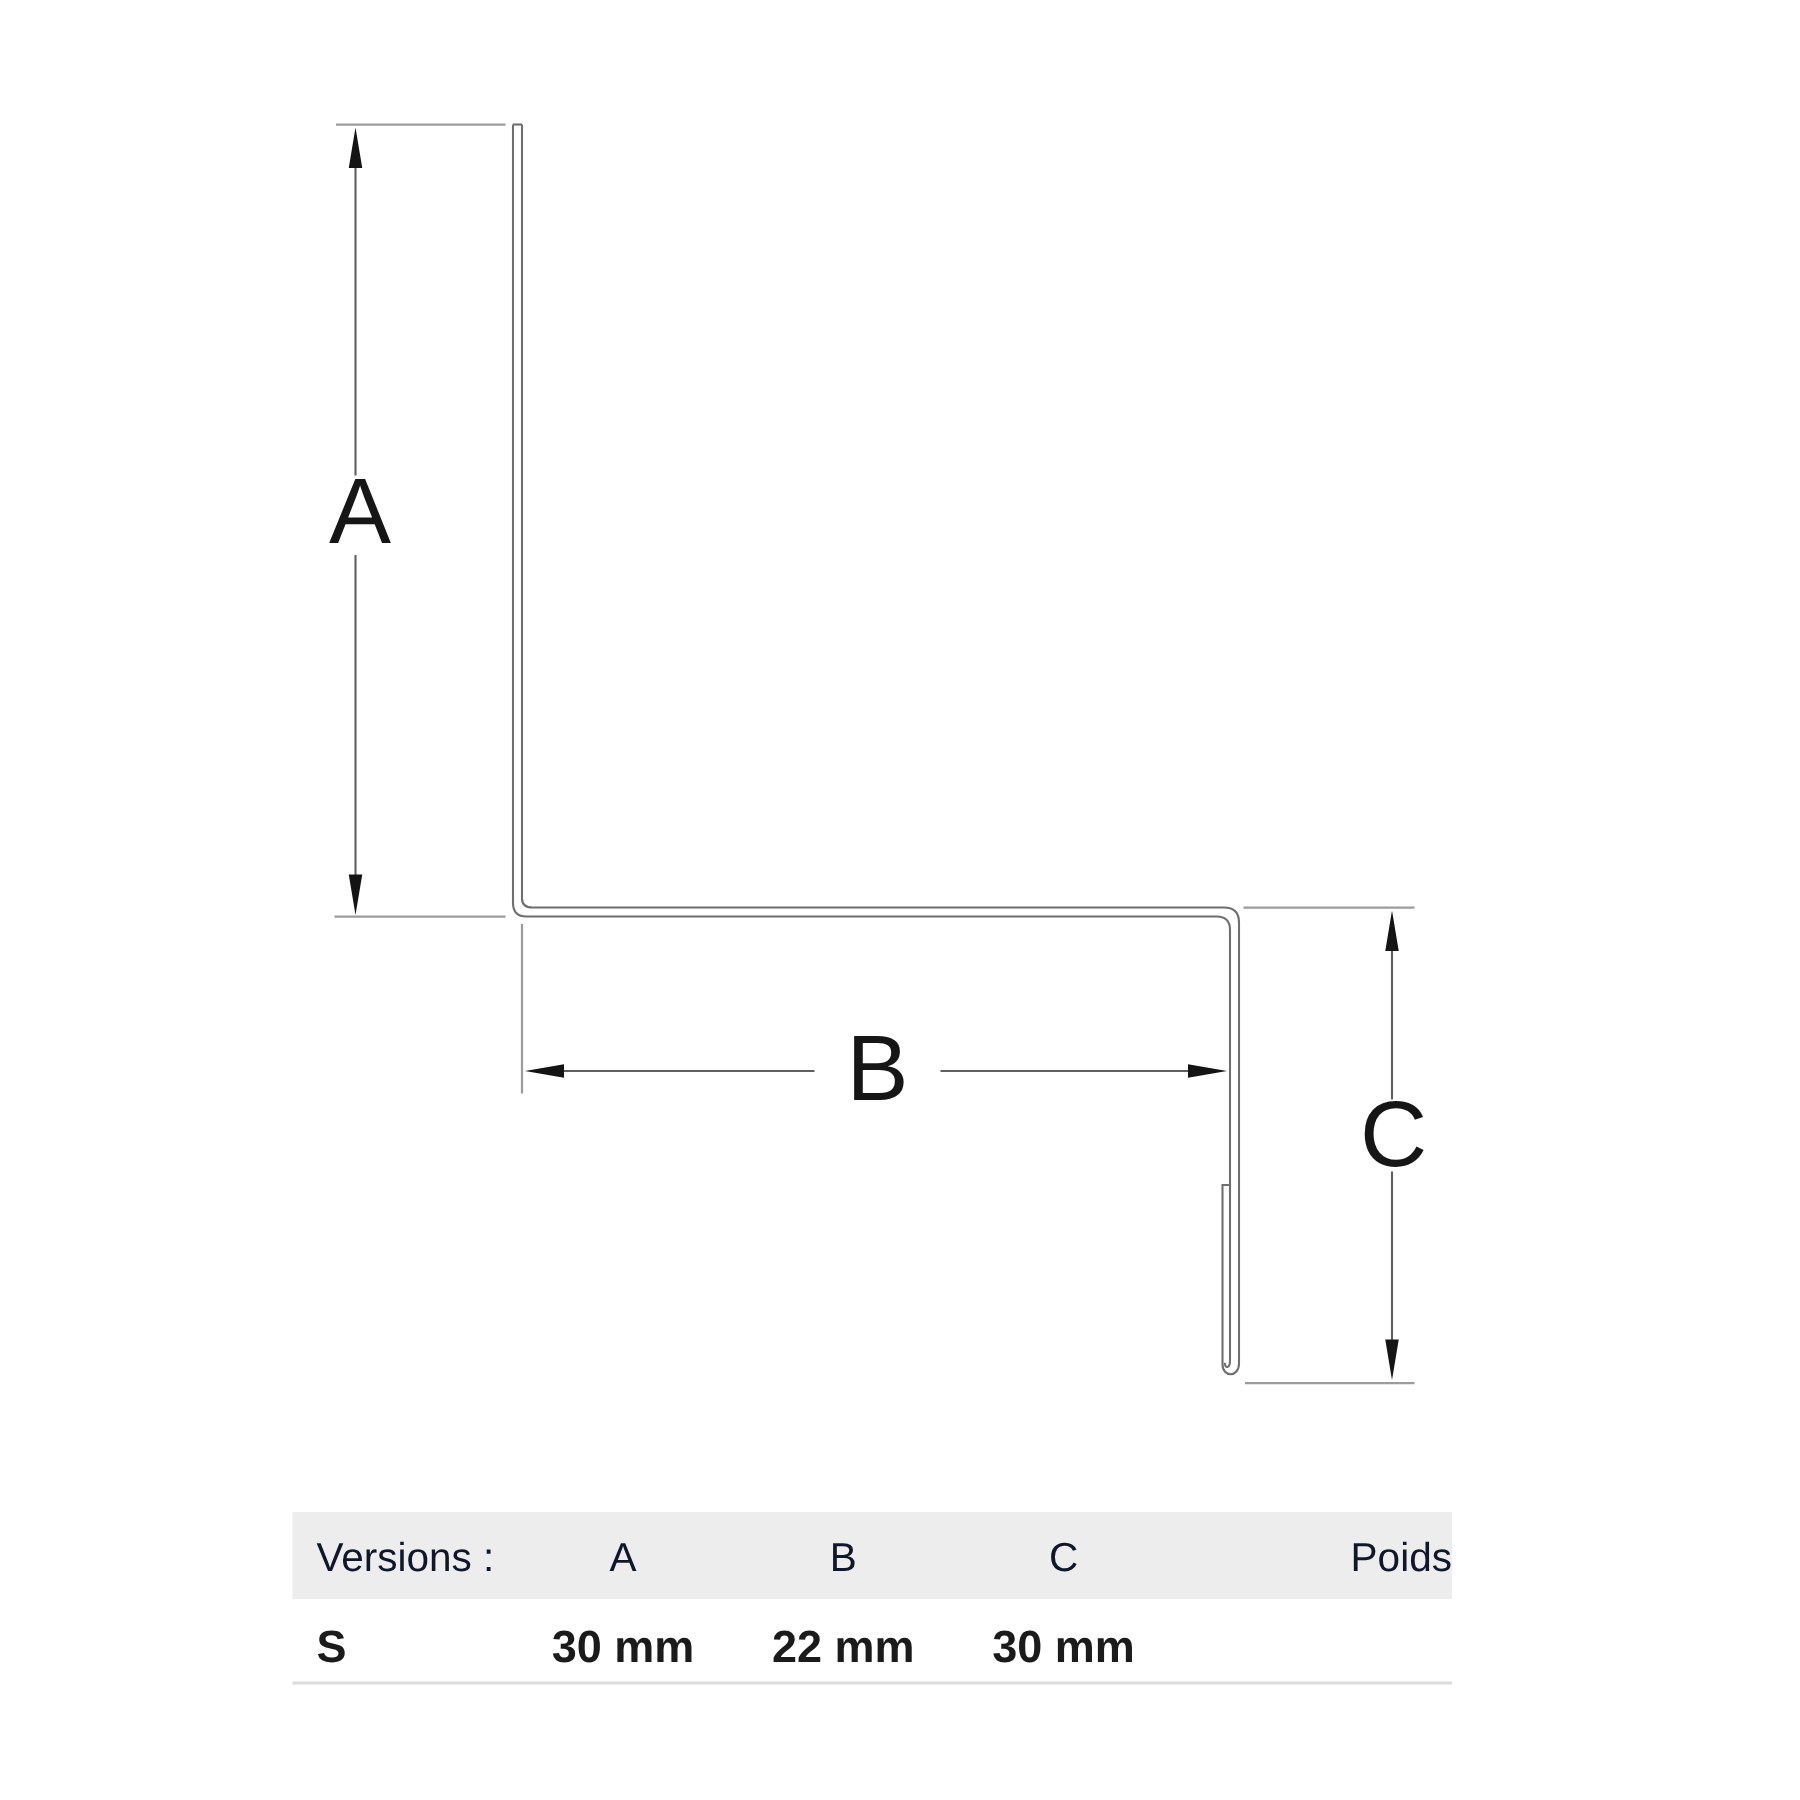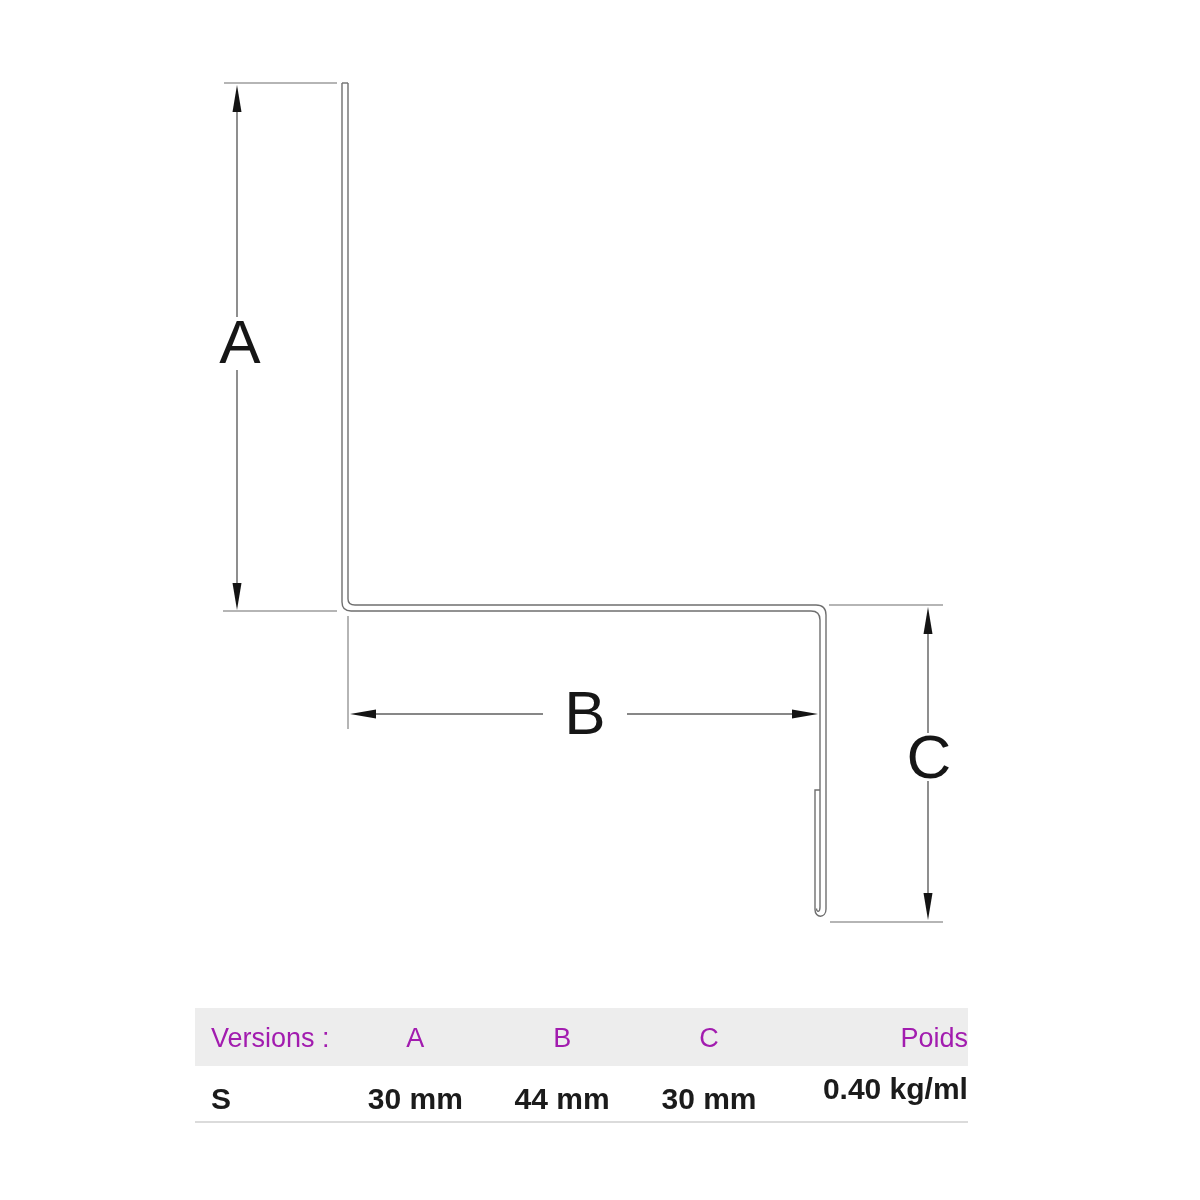--- a/index.html
+++ b/index.html
@@ -36,21 +36,21 @@
     position: absolute;
     left: 195px;
     top: 1008px;
     width: 773px;
   }
   .spec-header {
     display: flex;
     align-items: center;
     height: 58px;
     background: #ededed;
-    color: #a21caf;
+    color: #0f172a;
     font-size: 27px;
     font-weight: 400;
     padding-top: 2px;
     box-sizing: border-box;
   }
   .spec-gap {
     height: 5px;
     background: #ffffff;
   }
   .spec-row {
@@ -128,19 +128,18 @@
       <div class="cell c1">Versions :</div>
       <div class="cell c2">A</div>
       <div class="cell c3">B</div>
       <div class="cell c4">C</div>
       <div class="cell c5">Poids</div>
     </div>
     <div class="spec-gap"></div>
     <div class="spec-row">
       <div class="cell c1">S</div>
       <div class="cell c2">30 mm</div>
-      <div class="cell c3">44 mm</div>
+      <div class="cell c3">22 mm</div>
       <div class="cell c4">30 mm</div>
-      <div class="cell c5 raised">0.40 kg/ml</div>
     </div>
   </div>
 
 </div>
 
 </body></html>

